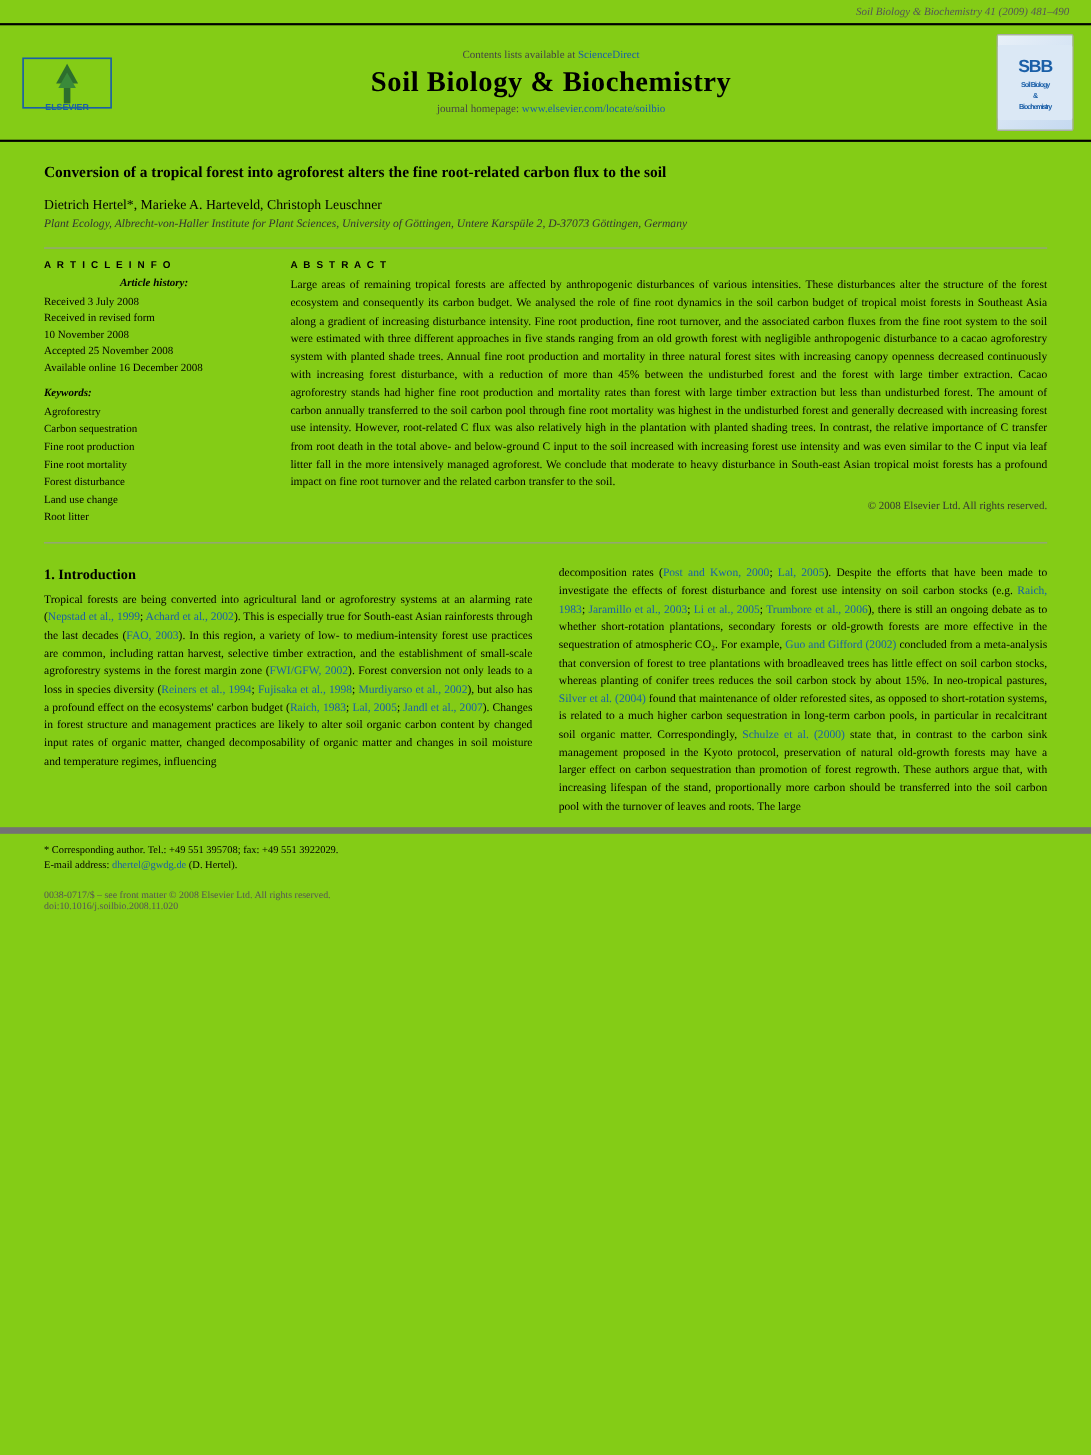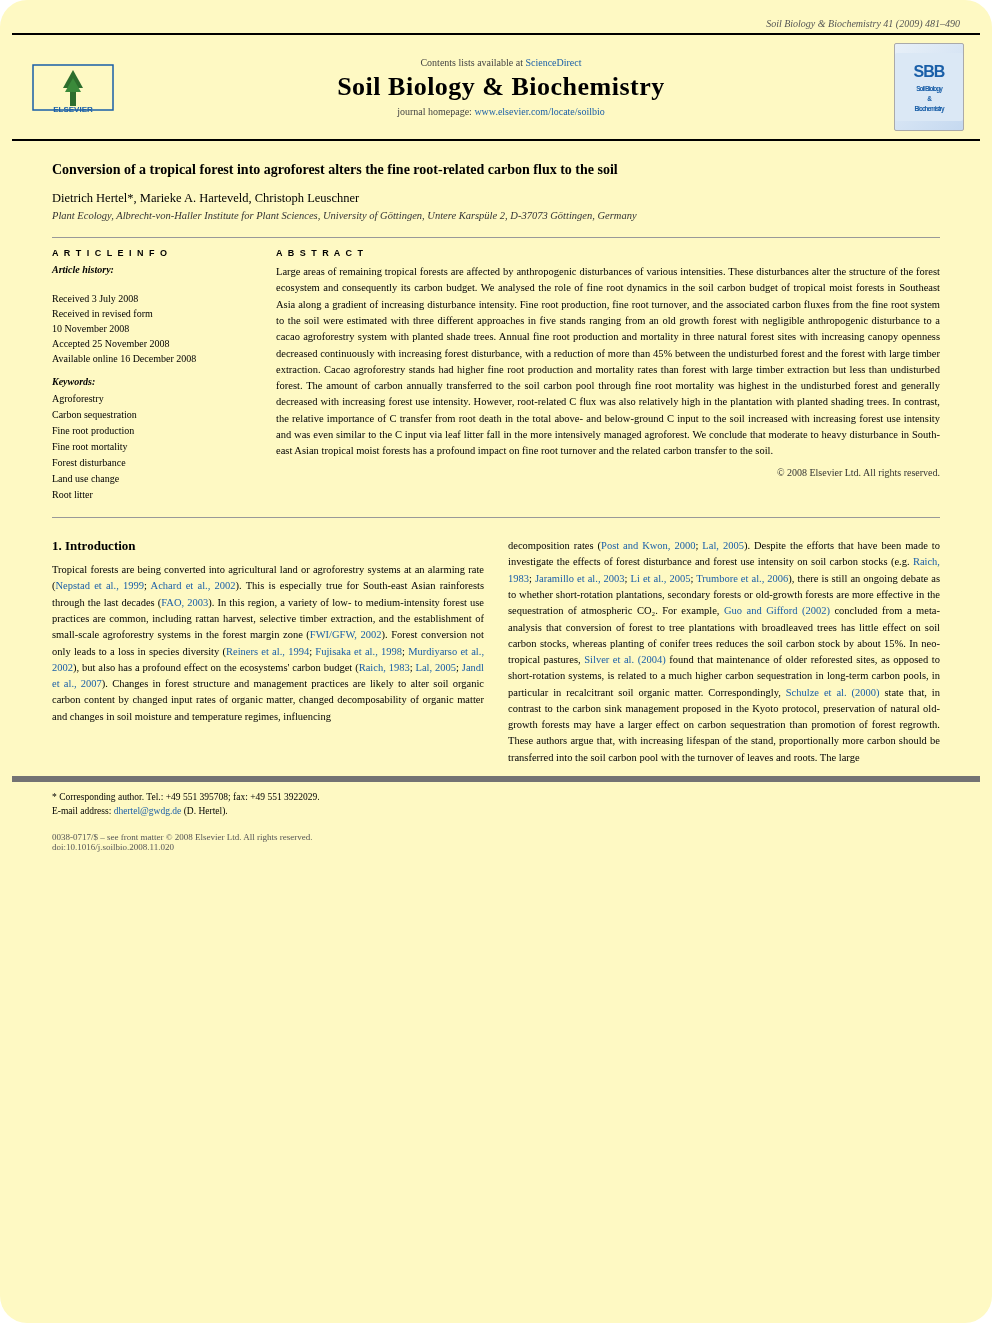--- a/index.html
+++ b/index.html
@@ -7,23 +7,22 @@
       background: #fff;
       font-family: 'Times New Roman', Times, serif;
       font-size: 12px;
       color: #000;
       width: 992px;
       min-height: 1323px;
     }
     .page {
       width: 992px;
       min-height: 1323px;
-      background: #fef9c3;
-      padding: 12px;
-      border-radius: 27px;
+      background: #84cc16;
+      padding: 0;
     }
     
     .top-meta {
       text-align: right;
       font-size: 10px;
       color: #555;
       padding: 6px 20px 4px 20px;
       font-style: italic;
     }
     
@@ -141,21 +140,22 @@
       text-transform: uppercase;
       letter-spacing: 1.5px;
       color: #000;
       margin-bottom: 6px;
       font-family: Arial, sans-serif;
     }
     .article-history-label {
       font-size: 10px;
       font-style: italic;
       font-weight: bold;
-      margin-bottom: 16px;
+      margin-bottom: 4px;
+      text-align: center;
     }
     .history-item {
       font-size: 10px;
       color: #000;
       line-height: 1.5;
       font-family: Liberation Serif, serif;
     }
     .keywords-label {
       font-size: 10px;
       font-style: italic;

